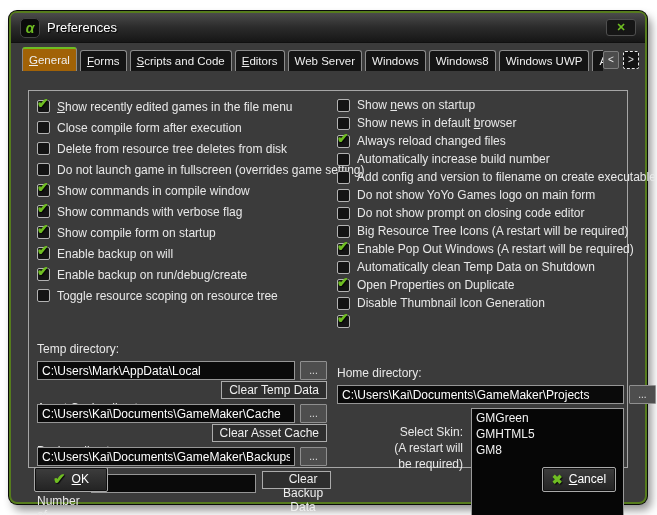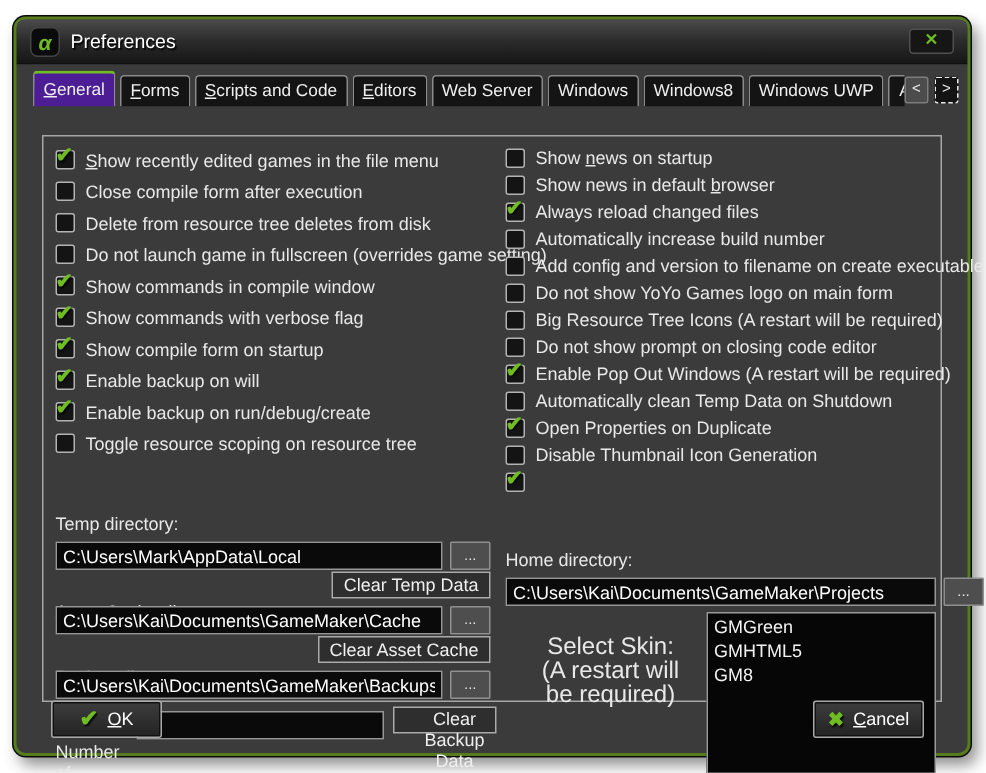--- a/index.html
+++ b/index.html
@@ -23,21 +23,21 @@
   .title { color:#ffffff; font-size:13px; text-shadow:1px 1px 1px #000; }
   .close-btn { margin-left:auto; width:30px; height:17px; background:#161616; border:1px solid #4f4f4f;
     border-radius:3px; color:var(--accent); font-size:11px; font-weight:bold; line-height:15px; text-align:center; cursor:default; }
 
   
   .tabbar { display:flex; align-items:flex-end; height:28px; padding:2px 6px 0 11px; }
   .tabs { display:flex; align-items:flex-end; overflow:hidden; flex:1; }
   .tab { flex:0 0 auto; height:21px; padding:0 6px; margin-right:3px; background:var(--tab-bg);
     border:1px solid #8a8a8a; border-bottom:none; border-radius:3px 3px 0 0;
     color:#efefef; font-size:11.5px; line-height:20px; white-space:nowrap; cursor:default; }
-  .tab.active { height:24px; line-height:23px; background:#4c1d95; border-top:2px solid var(--accent); font-weight:normal; }
+  .tab.active { height:24px; line-height:23px; background:#a16207; border-top:2px solid var(--accent); font-weight:normal; }
   .tab-scrolls { display:flex; gap:4px; margin-bottom:2px; }
   .scrollbtn { width:16px; height:18px; font-size:10px; text-align:center; line-height:16px; color:#e8e8e8; cursor:default; }
   .scrollbtn.plain { background:#4c4c4c; border:1px solid #7d7d7d; border-radius:2px; }
   .scrollbtn.focused { background:#141414; border:1px dashed #e8e8e8; border-radius:2px; }
 
   
   .panel { position:absolute; left:17px; right:17px; top:77px; height:378px;
     border:1px solid var(--panel-border); background:var(--window-bg); display:flex; }
   .col { height:100%; }
   .col.left  { width:302px; padding:5px 4px 0 8px; }
@@ -61,22 +61,22 @@
   .txt.num { flex:0 0 48px; }
   .browse { flex:0 0 27px; height:19px; background:#4e4e4e; border:1px solid #8f8f8f; border-radius:1px;
     color:#e0e0e0; font-size:10px; line-height:10px; cursor:default; }
   .lblrow { display:flex; align-items:center; justify-content:space-between; height:20px; }
   .clearbtn { height:18px; padding:0 7px; background:var(--button-bg); border:1px solid #ababab;
     color:#efefef; font-family:"Liberation Sans",sans-serif; font-size:12px; cursor:default; }
   .numrow { display:flex; align-items:center; gap:6px; margin-top:5px; height:24px; }
   .numrow .clearbtn { margin-left:auto; align-self:flex-start;padding-left:20px; }
 
   .skinrow { display:flex; margin-top:4px; }
-  .skinlabel { width:112px; margin-left:14px; padding-top:16px; text-align:center;
-    color:var(--text); font-size:16px; line-height:16px; }
+  .skinlabel { width:112px; margin-left:14px; padding-top:16px; text-align:right;
+    color:var(--text); font-size:12px; line-height:16px; }
   .skinlist { width:153px; height:108px; margin-left:8px; background:#060606;
     border:1px solid #9a9a9a; padding:1px 4px; overflow:hidden; }
   .skinitem { color:#f2f2f2; font-size:12px; line-height:16px; cursor:default; }
 
   
   .footer { position:absolute; left:17px; right:17px; bottom:9px; height:28px;
     display:flex; align-items:center; justify-content:space-between; padding:0 12px 0 6px; }
   .dlgbtn { display:flex; align-items:center; justify-content:center; gap:6px; min-width:74px; height:25px;
     background:linear-gradient(180deg,#3d3d3d,#232323); border:1px solid #a9a9a9; border-radius:2px;
     box-shadow:inset 0 0 0 1px #101010; color:#ffffff; font-family:"Liberation Sans",sans-serif;
@@ -232,25 +232,25 @@
           <div class="cbrow">
             <span class="cb"></span>
             <span class="cbl">Add config and version to filename on create executable</span>
           </div>
           <div class="cbrow">
             <span class="cb"></span>
             <span class="cbl">Do not show YoYo Games logo on main form</span>
           </div>
           <div class="cbrow">
             <span class="cb"></span>
+            <span class="cbl">Do not show prompt on closing code editor</span>
+          </div>
+          <div class="cbrow">
+            <span class="cb"></span>
             <span class="cbl">Big Resource Tree Icons (A restart will be required)</span>
-          </div>
-          <div class="cbrow">
-            <span class="cb"></span>
-            <span class="cbl">Do not show prompt on closing code editor</span>
           </div>
           <div class="cbrow">
             <span class="cb on">
               <span class="tick">✔</span>
             </span>
             <span class="cbl">Enable Pop Out Windows (A restart will be required)</span>
           </div>
           <div class="cbrow">
             <span class="cb"></span>
             <span class="cbl">Automatically clean Temp Data on Shutdown</span>

